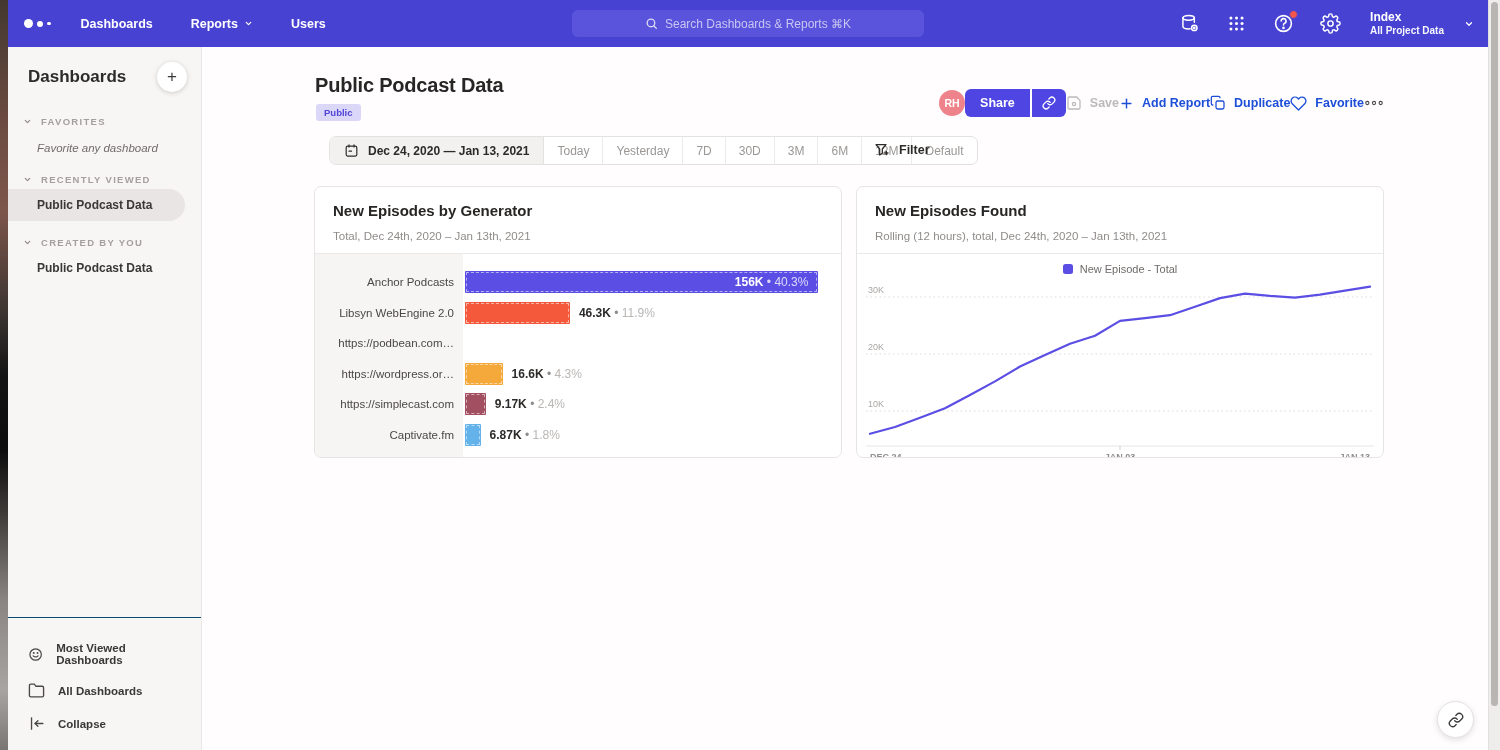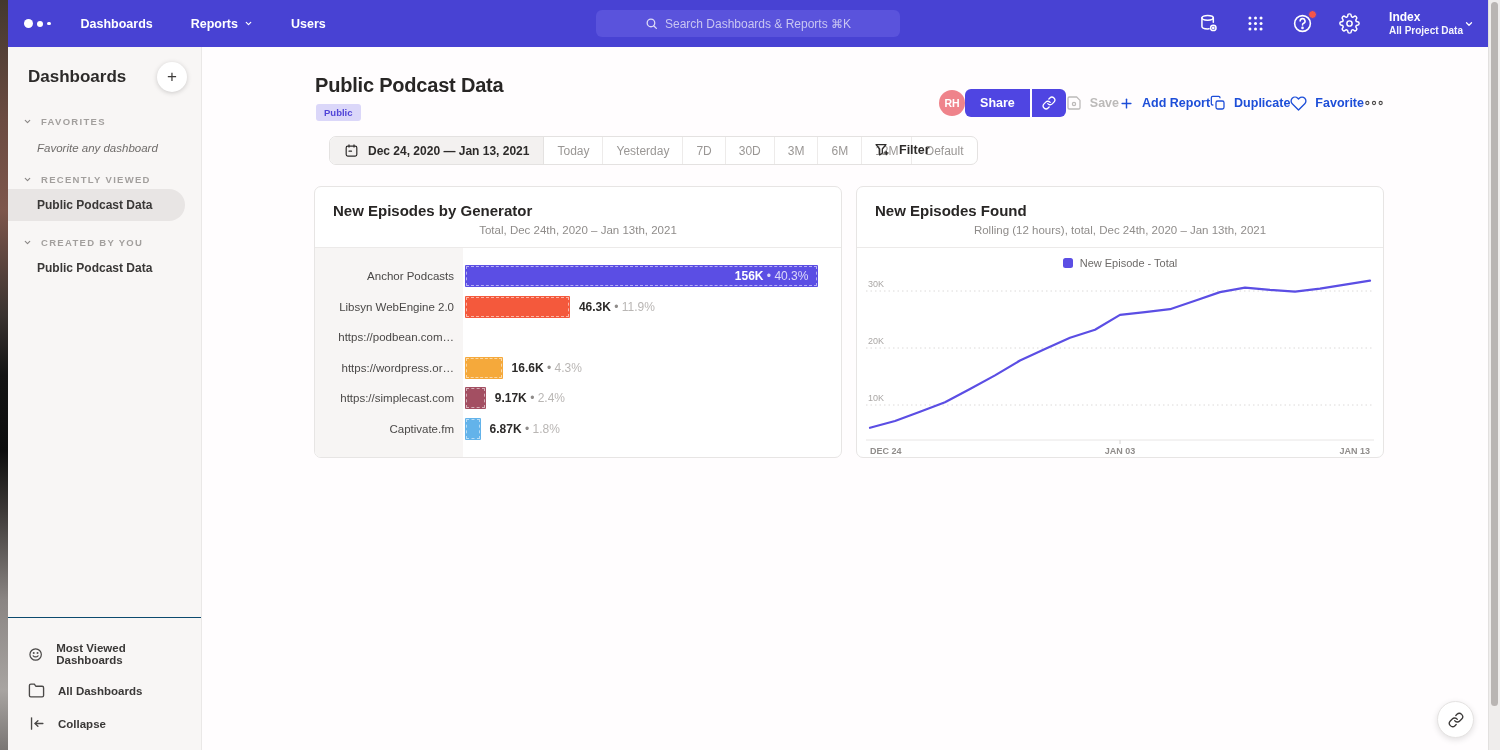--- a/index.html
+++ b/index.html
@@ -14,25 +14,25 @@
   .scrollbar { position:absolute; right:0; top:0; width:12px; height:750px; background:#efedec; border-left:1px solid #e2e0df; }
   .scrollbar .thumb { position:absolute; left:2px; right:2px; top:2px; height:704px; background:#b9b5b3; border-radius:4px; }
 
   
   .topnav { position:absolute; left:8px; right:12px; top:0; height:47px; background:#4842d3; display:flex; align-items:center; color:#fff; z-index:5; }
   .nav-logo { margin-left:16px; display:flex; align-items:center; gap:4px; }
   .nav-logo i { background:#fff; border-radius:50%; display:block; }
   .nav-logo .d1{ width:9px;height:9px; } .nav-logo .d2{ width:6px;height:6px; } .nav-logo .d3{ width:3.5px;height:3.5px; }
   .nav-items { display:flex; margin-left:30px; gap:38px; font-size:12.5px; font-weight:700; }
   .nav-item { display:flex; align-items:center; gap:6px; cursor:pointer; }
-  .nav-search { position:absolute; left:50%; top:10px; transform:translateX(-50%); width:304px; height:27px; background:#5a53dc; border-radius:6px; display:flex; align-items:center; justify-content:center; gap:7px; color:#c9c6f2; font-size:12px; }
+  .nav-search { position:absolute; left:50%; top:10px; transform:translateX(-50%); width:352px; height:27px; background:#5a53dc; border-radius:6px; display:flex; align-items:center; justify-content:center; gap:7px; color:#c9c6f2; font-size:12px; }
   .nav-right { margin-left:auto; display:flex; align-items:center; gap:25px; margin-right:14px; }
   .nav-ic { position:relative; width:22px; height:22px; display:flex; align-items:center; justify-content:center; cursor:pointer; }
   .badge-dot { position:absolute; top:-3px; right:-4px; width:9px; height:9px; border-radius:50%; background:#f5554a; border:1.5px solid #4842d3; }
-  .project-sel { display:flex; align-items:center; gap:1px; cursor:pointer; margin-left:4px; }
+  .project-sel { display:flex; align-items:center; gap:20px; cursor:pointer; margin-left:4px; }
   .project-name { font-size:12px; font-weight:700; line-height:14px; }
   .project-scope { font-size:10px; font-weight:700; opacity:.95; line-height:13px; }
 
   
   .sidebar { position:absolute; left:8px; top:47px; width:194px; bottom:0; background:#f8f6f5; border-right:1px solid #eae8e7; }
   .sb-header { display:flex; align-items:center; justify-content:space-between; padding:15px 14px 8px 20px; }
   .sb-title { font-size:17px; font-weight:800; color:#2d2b2a; }
   .sb-add { width:30px; height:30px; border-radius:50%; background:#fff; box-shadow:0 1px 5px rgba(0,0,0,.18); display:flex; align-items:center; justify-content:center; font-size:17px; color:#3c3a39; cursor:pointer; }
   .sb-section-h { display:flex; align-items:center; gap:9px; padding:16px 16px 4px 15px; color:#a29f9d; font-size:9.5px; font-weight:700; letter-spacing:1.3px; cursor:pointer; }
   .sb-empty { font-style:italic; color:#6f6c6a; font-size:11.5px; padding:11px 16px 4px 29px; }
@@ -60,21 +60,21 @@
   .range-seg { display:flex; align-items:center; gap:9px; padding:0 14px; background:#f3f1f0; font-size:12px; font-weight:700; color:#2d2b2a; border-right:1px solid #e4e2e1; cursor:pointer; }
   .preset { display:flex; align-items:center; padding:0 13px; font-size:12px; color:#9a9795; border-right:1px solid #edebea; cursor:pointer; }
   .preset:last-child { border-right:none; }
   .filter-btn { position:absolute; left:672px; top:95px; display:flex; align-items:center; gap:9px; font-size:12.5px; font-weight:700; color:#2d2b2a; cursor:pointer; }
 
   
   .cards { position:absolute; left:112px; top:139px; display:flex; gap:14px; }
   .card { width:528px; height:272px; background:#fff; border:1px solid #e7e5e4; border-radius:7px; overflow:hidden; }
   .card-head { padding:15px 18px 11px; border-bottom:1px solid #eceae9; }
   .card-title { font-size:15px; font-weight:800; color:#282625; }
-  .card-sub { font-size:11.5px; color:#8f8c8a; margin-top:5px;text-align:center; }
+  .card-sub { font-size:11.5px; color:#8f8c8a; margin-top:11px; }
 
   
   .barchart { position:relative; height:211px; }
   .bar-labelcol-bg { position:absolute; left:0; top:0; bottom:0; width:148px; background:#f7f5f4; }
   .bar-rows { position:relative; padding-top:13px; }
   .bar-row { display:flex; align-items:center; height:30.5px; }
   .bar-cat { width:148px; text-align:right; padding-right:9px; font-size:11.5px; color:#4a4847; flex:none; }
   .bar-track { flex:1; display:flex; align-items:center; padding-left:2px; }
   .bar { height:22px; border-radius:1px; display:flex; align-items:center; justify-content:flex-end; outline:1px dashed rgba(255,255,255,.55); outline-offset:-2px; cursor:pointer; flex:none; }
   .bar-inlabel { color:#fff; font-size:12px; padding-right:10px; white-space:nowrap; }

